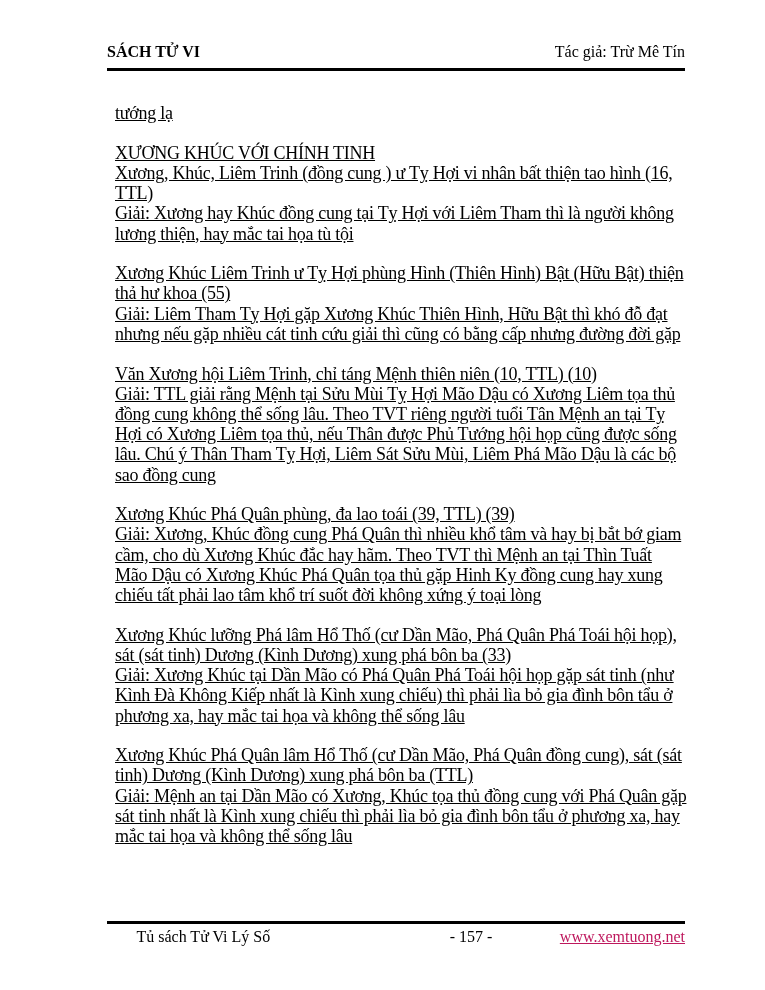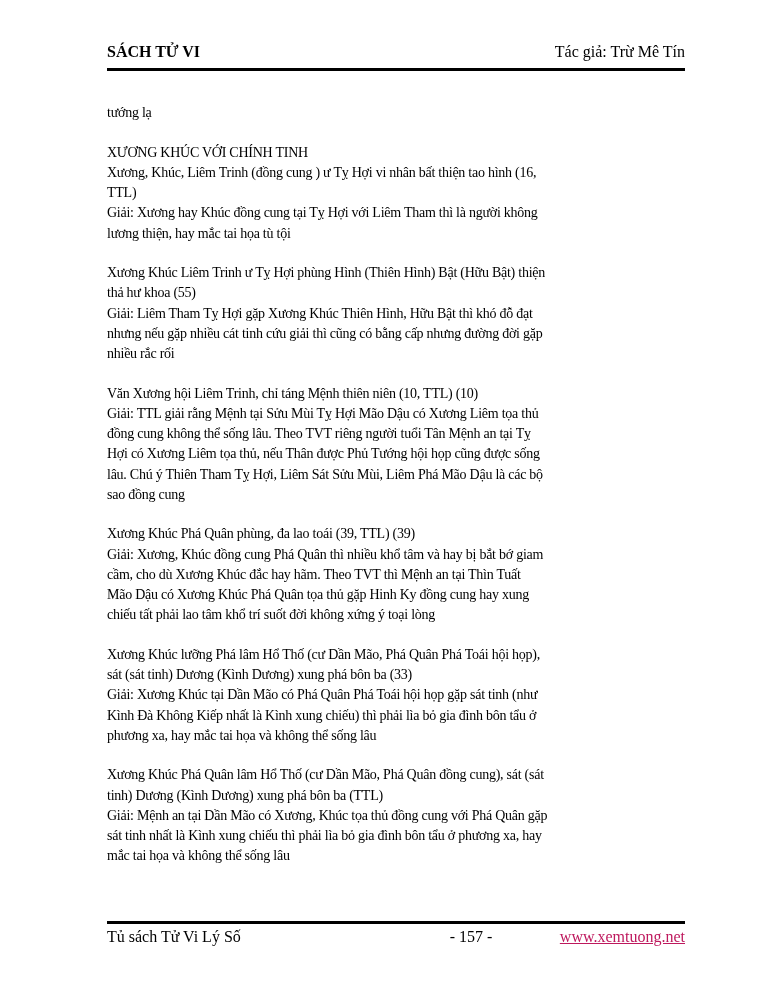--- a/index.html
+++ b/index.html
@@ -33,40 +33,41 @@
     left: 107px;
     width: 578px;
     height: 3px;
     background: #000000;
   }
   .rule.header-rule { top: 68px; }
   .rule.footer-rule { top: 921px; height: 2.5px; }
   
   .doc-body {
     position: absolute;
-    left: 107px;
+    left: 115px;
     top: 103px;
     width: 578px;
-    font-size: 14px;
+    font-size: 18px;
     line-height: 20.2px;
     letter-spacing: -0.25px;
+    text-decoration: underline;
   }
   .para { margin: 0 0 19.5px 0; }
   .line { white-space: pre; }
   
   .footer {
     position: absolute;
     left: 107px;
     top: 927px;
     width: 578px;
     display: flex;
     font-size: 16px;
     line-height: 19px;
   }
-  .footer .f-left  { flex: 1; text-align: left; }
+  .footer .f-left  { flex: 1; text-align: center; }
   .footer .f-center{ flex: 1; text-align: right; }
   .footer .f-right { flex: 1; text-align: right; }
   .footer a {
     text-decoration: underline;
     cursor: pointer;
   }
 </style>
 </head>
 <body>
 
@@ -87,28 +88,27 @@
         <div class="line">Xương, Khúc, Liêm Trinh (đồng cung ) ư Tỵ Hợi vi nhân bất thiện tao hình (16,</div>
         <div class="line">TTL)</div>
         <div class="line">Giải: Xương hay Khúc đồng cung tại Tỵ Hợi với Liêm Tham thì là người không</div>
         <div class="line">lương thiện, hay mắc tai họa tù tội</div>
       </div>
       <div class="para">
         <div class="line">Xương Khúc Liêm Trinh ư Tỵ Hợi phùng Hình (Thiên Hình) Bật (Hữu Bật) thiện</div>
         <div class="line">thả hư khoa (55)</div>
         <div class="line">Giải: Liêm Tham Tỵ Hợi gặp Xương Khúc Thiên Hình, Hữu Bật thì khó đỗ đạt</div>
         <div class="line">nhưng nếu gặp nhiều cát tinh cứu giải thì cũng có bằng cấp nhưng đường đời gặp</div>
-        <div class="line">nhiều rắc rối</div>
       </div>
       <div class="para">
         <div class="line">Văn Xương hội Liêm Trinh, chỉ táng Mệnh thiên niên (10, TTL) (10)</div>
         <div class="line">Giải: TTL giải rằng Mệnh tại Sửu Mùi Tỵ Hợi Mão Dậu có Xương Liêm tọa thủ</div>
         <div class="line">đồng cung không thể sống lâu. Theo TVT riêng người tuổi Tân Mệnh an tại Tỵ</div>
         <div class="line">Hợi có Xương Liêm tọa thủ, nếu Thân được Phủ Tướng hội họp cũng được sống</div>
-        <div class="line">lâu. Chú ý Thiên Tham Tỵ Hợi, Liêm Sát Sửu Mùi, Liêm Phá Mão Dậu là các bộ</div>
+        <div class="line">lâu. Chú ý Thân Tham Tỵ Hợi, Liêm Sát Sửu Mùi, Liêm Phá Mão Dậu là các bộ</div>
         <div class="line">sao đồng cung</div>
       </div>
       <div class="para">
         <div class="line">Xương Khúc Phá Quân phùng, đa lao toái (39, TTL) (39)</div>
         <div class="line">Giải: Xương, Khúc đồng cung Phá Quân thì nhiều khổ tâm và hay bị bắt bớ giam</div>
         <div class="line">cầm, cho dù Xương Khúc đắc hay hãm. Theo TVT thì Mệnh an tại Thìn Tuất</div>
         <div class="line">Mão Dậu có Xương Khúc Phá Quân tọa thủ gặp Hinh Ky đồng cung hay xung</div>
         <div class="line">chiếu tất phải lao tâm khổ trí suốt đời không xứng ý toại lòng</div>
       </div>
       <div class="para">

